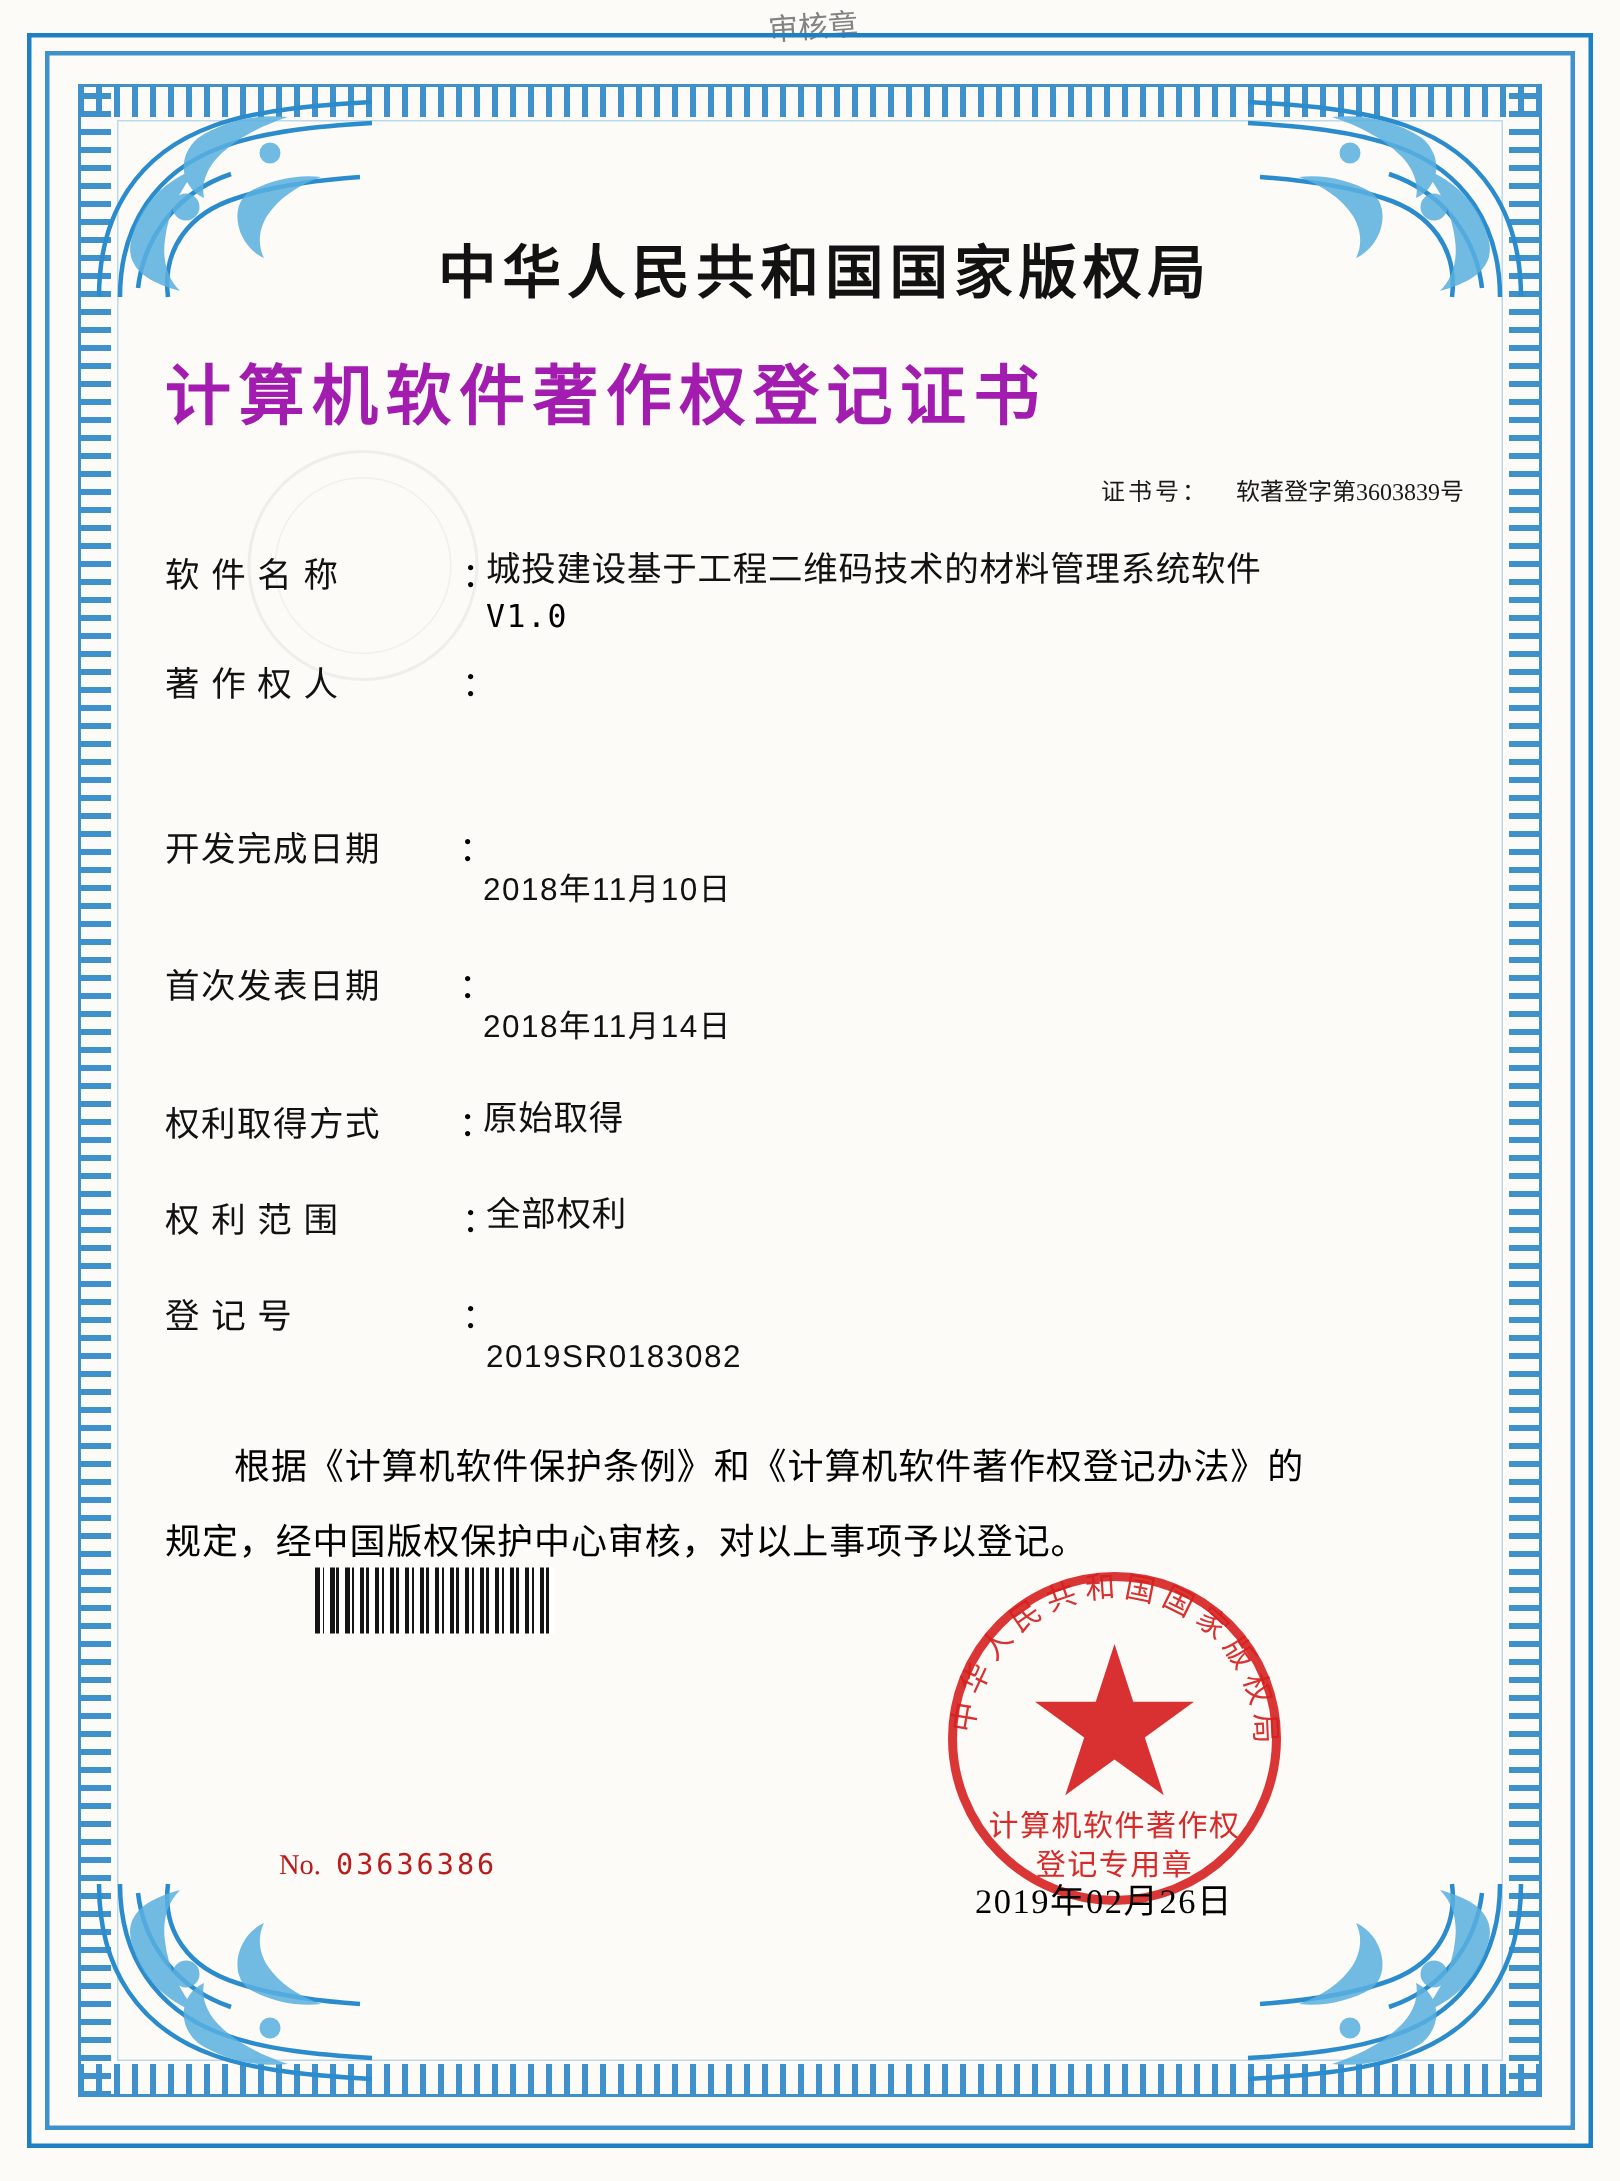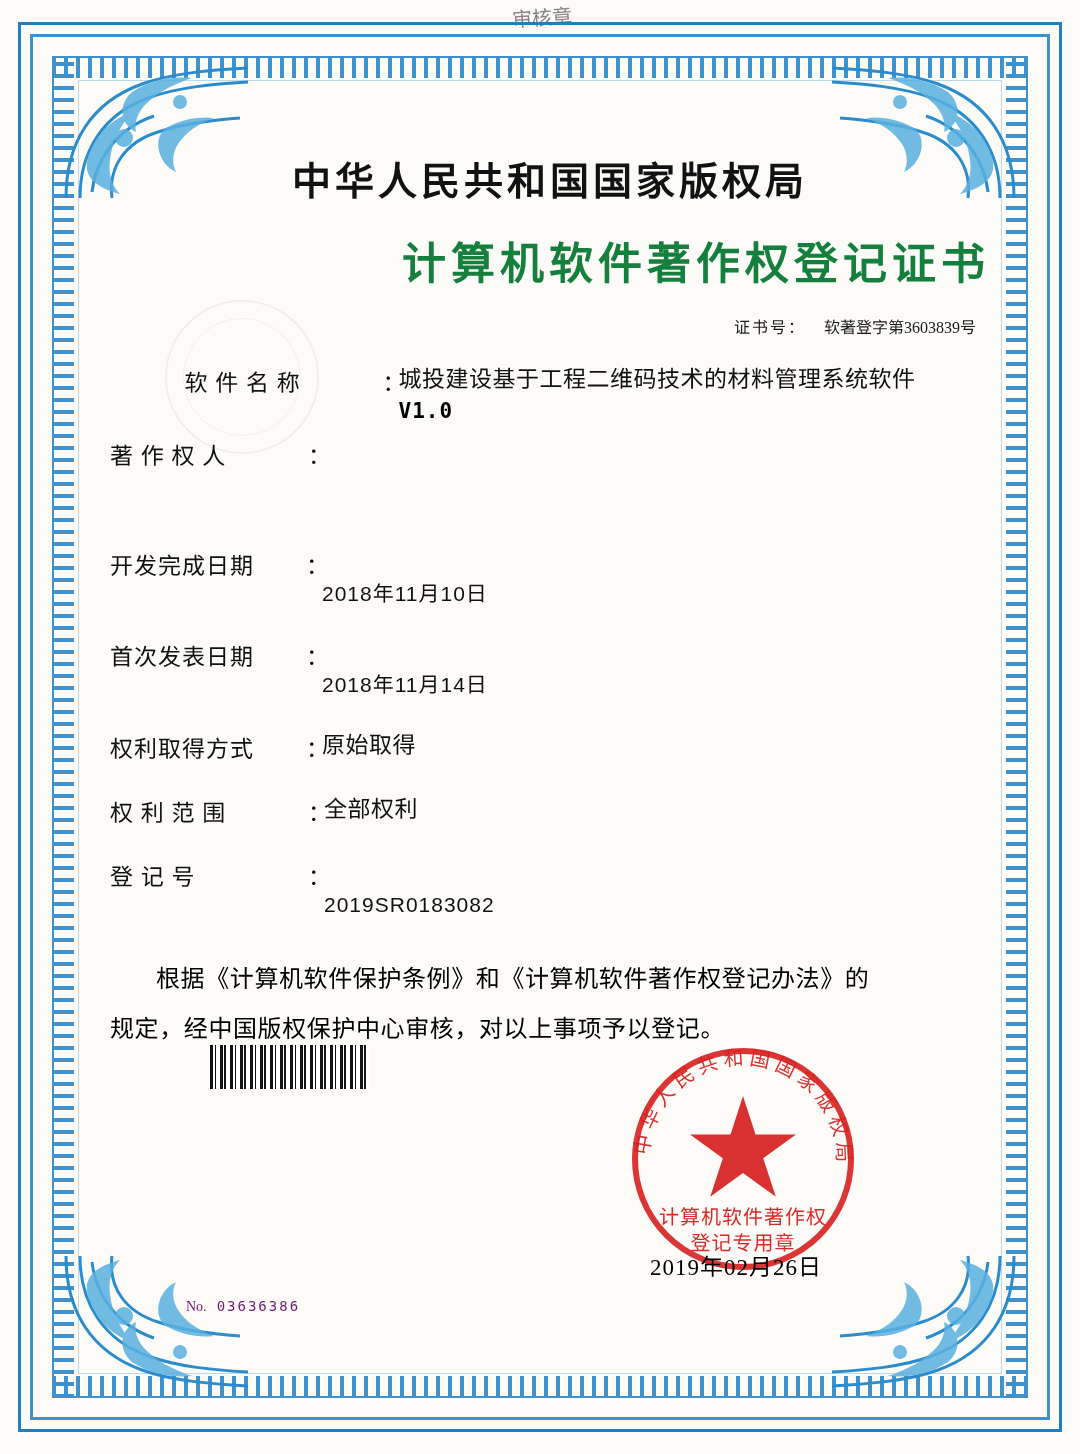--- a/index.html
+++ b/index.html
@@ -92,24 +92,24 @@
   }
   .org-title {
     text-align: center;
     font-size: 39px;
     letter-spacing: 4px;
     color: #121212;
     font-weight: 700;
     font-family: "DejaVu Serif", "Liberation Serif", serif;
   }
   .doc-title {
-    text-align: right;
+    text-align: left;
     font-size: 44px;
     letter-spacing: 5px;
-    color: #15803d;
+    color: #a21caf;
     font-weight: 700;
     margin-top: 22px;
     font-family: "DejaVu Serif", "Liberation Serif", serif;
   }
   .cert-no-row {
     margin-top: 22px;
     text-align: right;
     padding-right: 14px;
     font-size: 16px;
     color: #1a1a1a;
@@ -148,27 +148,26 @@
     color: #111;
     line-height: 1.42;
     letter-spacing: .5px;
   }
   .field .f-value.mono {
     font-family: Liberation Sans, sans-serif;
     font-size: 21px;
     letter-spacing: 1px;
     margin-top: 32px;
   }
-  .name-block { margin-bottom: 14px; justify-content: center; }
+  .name-block { margin-bottom: 14px; }
   .version-line {
     font-family: "DejaVu Sans Mono", "Liberation Mono", monospace;
     font-size: 21px;
     letter-spacing: 1px;
     margin-top: 2px;
-    font-weight: bold;
   }
 
   .gap-row { height: 46px; }
   .field.spaced { margin-bottom: 30px; }
 
   .statement {
     margin-top: 34px;
     font-size: 24px;
     line-height: 2.1;
     color: #000000;
@@ -203,23 +202,23 @@
     position: absolute;
     left: 650px;
     top: 1248px;
     font-size: 23px;
     color: #000000;
     letter-spacing: 1px;
   }
   .serial {
     position: absolute;
     left: 186px;
-    top: 1298px;
-    font-size: 14px;
-    color: #701a75;
+    top: 1232px;
+    font-size: 19px;
+    color: #b91c1c;
     font-family: "DejaVu Sans Mono", "Liberation Mono", monospace;
     letter-spacing: 2px;
   }
   .serial .serial-prefix {
     font-family: "Liberation Serif", serif;
     letter-spacing: 0;
     margin-right: 10px;
   }
 
   

